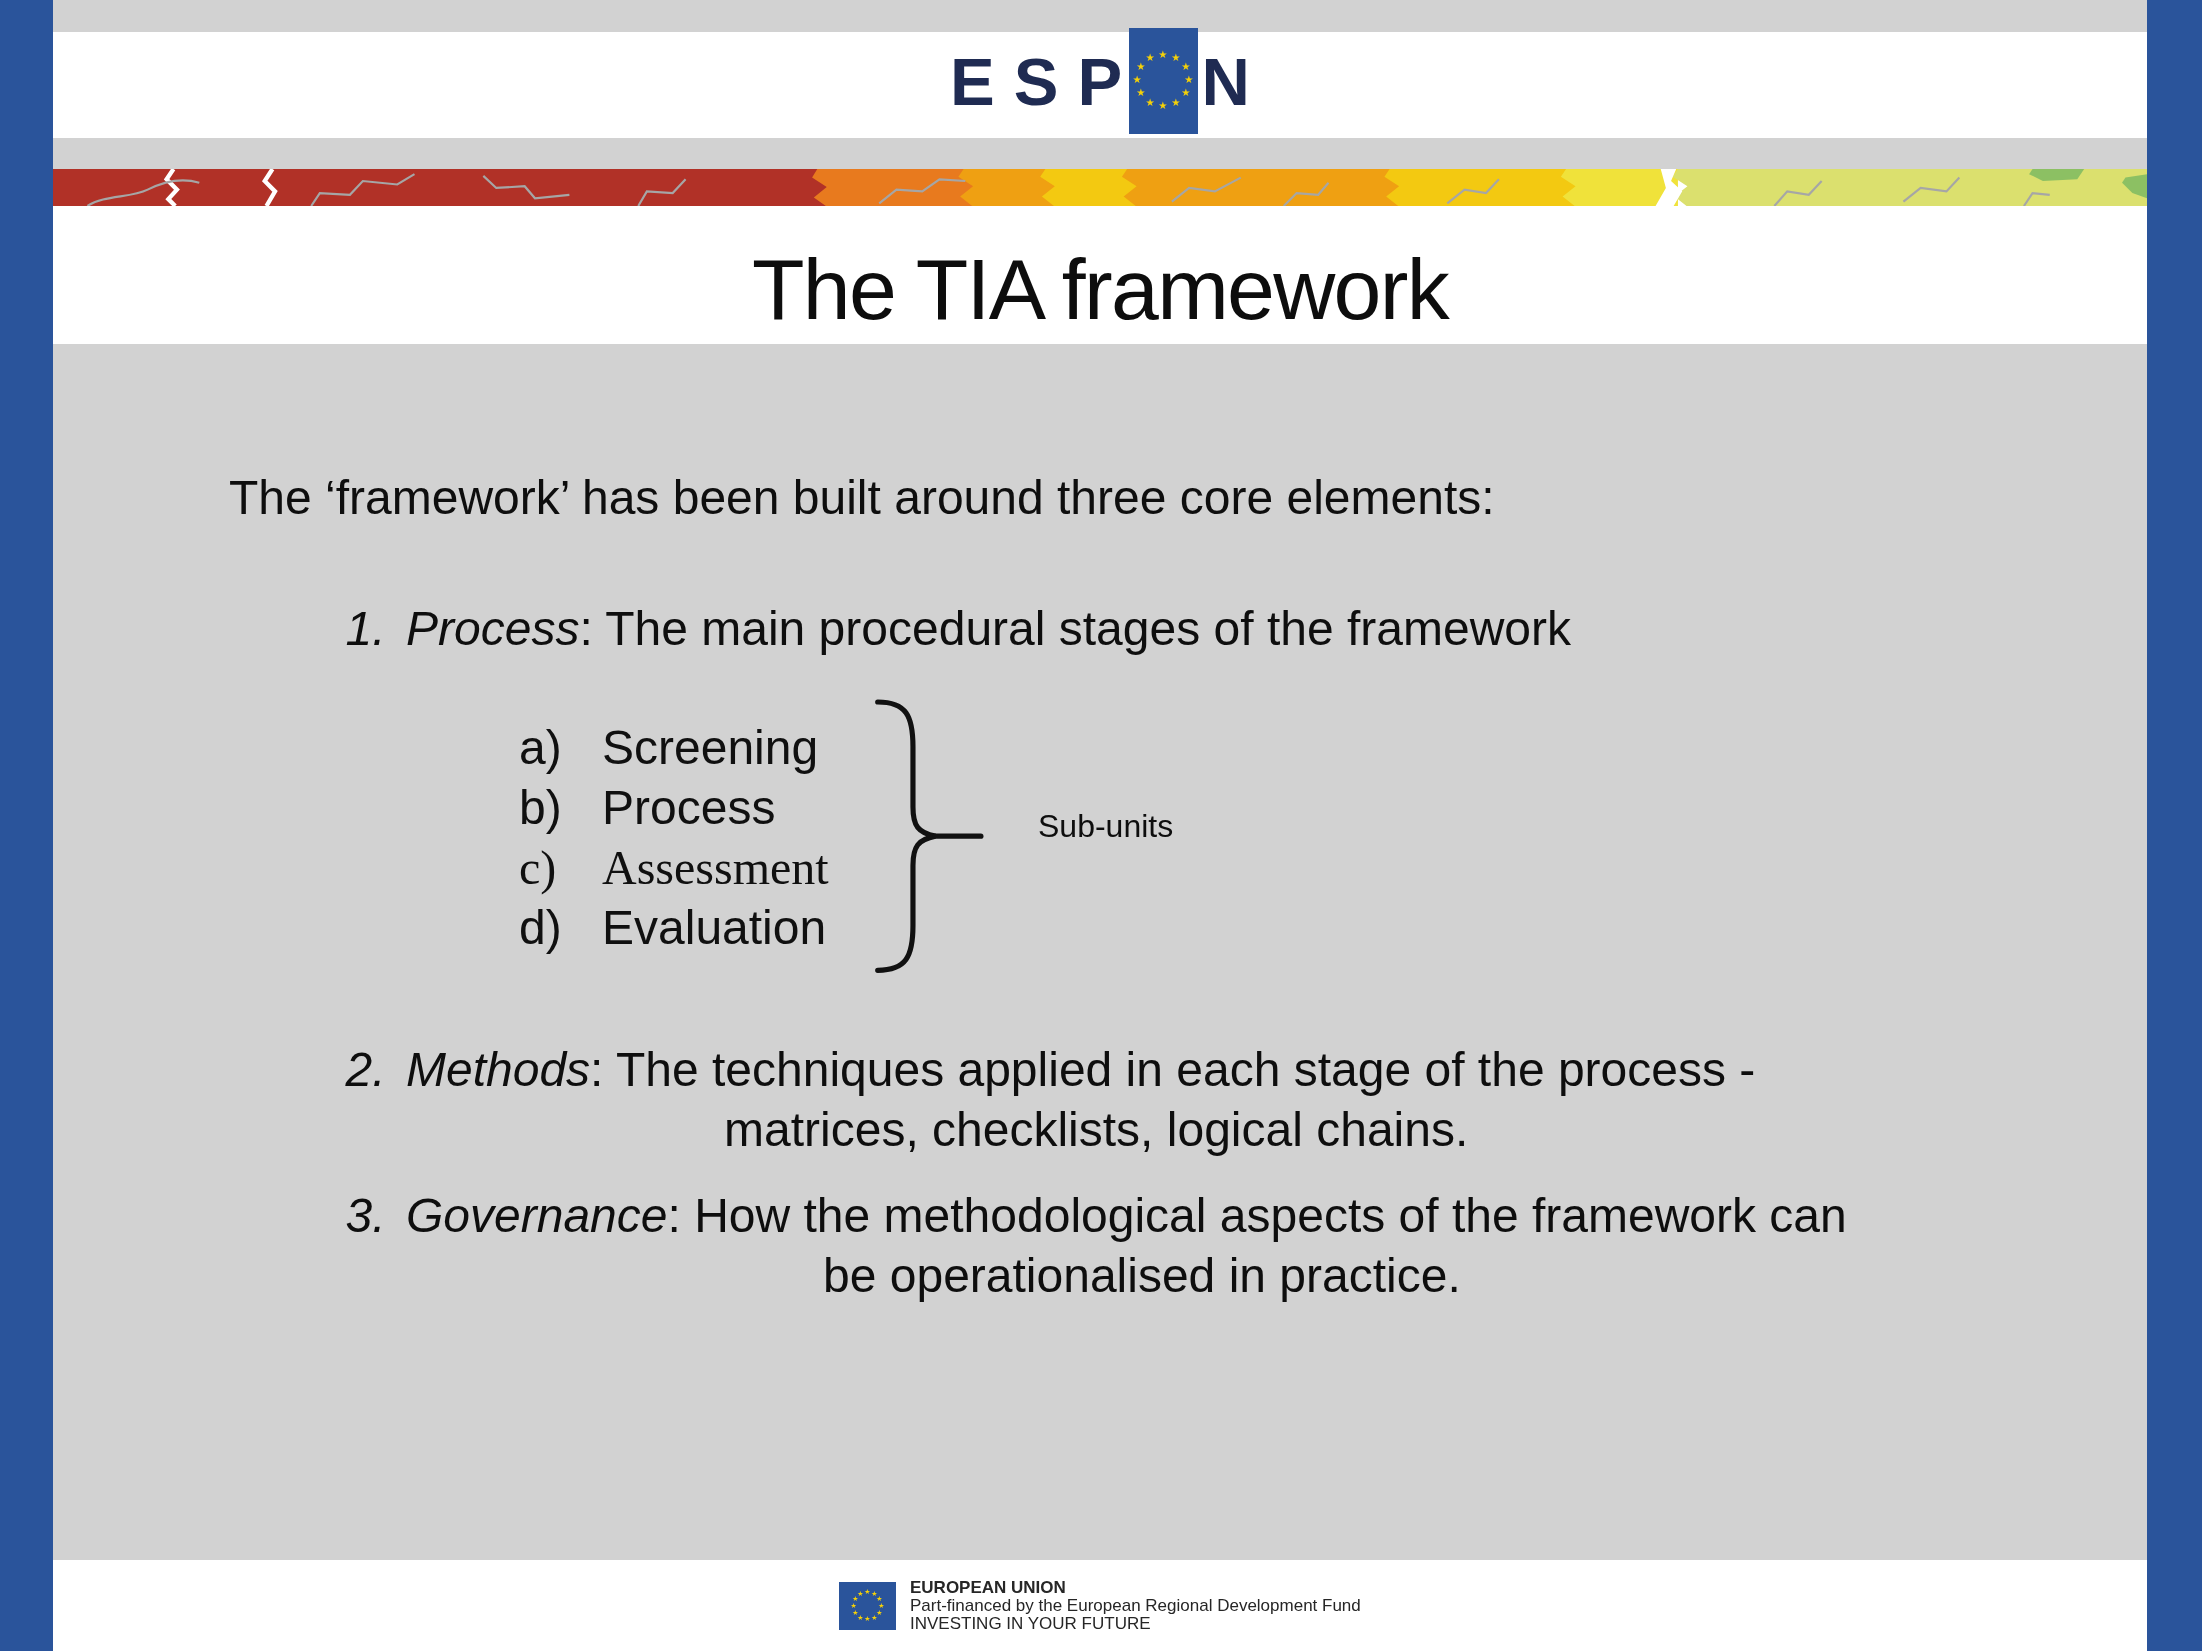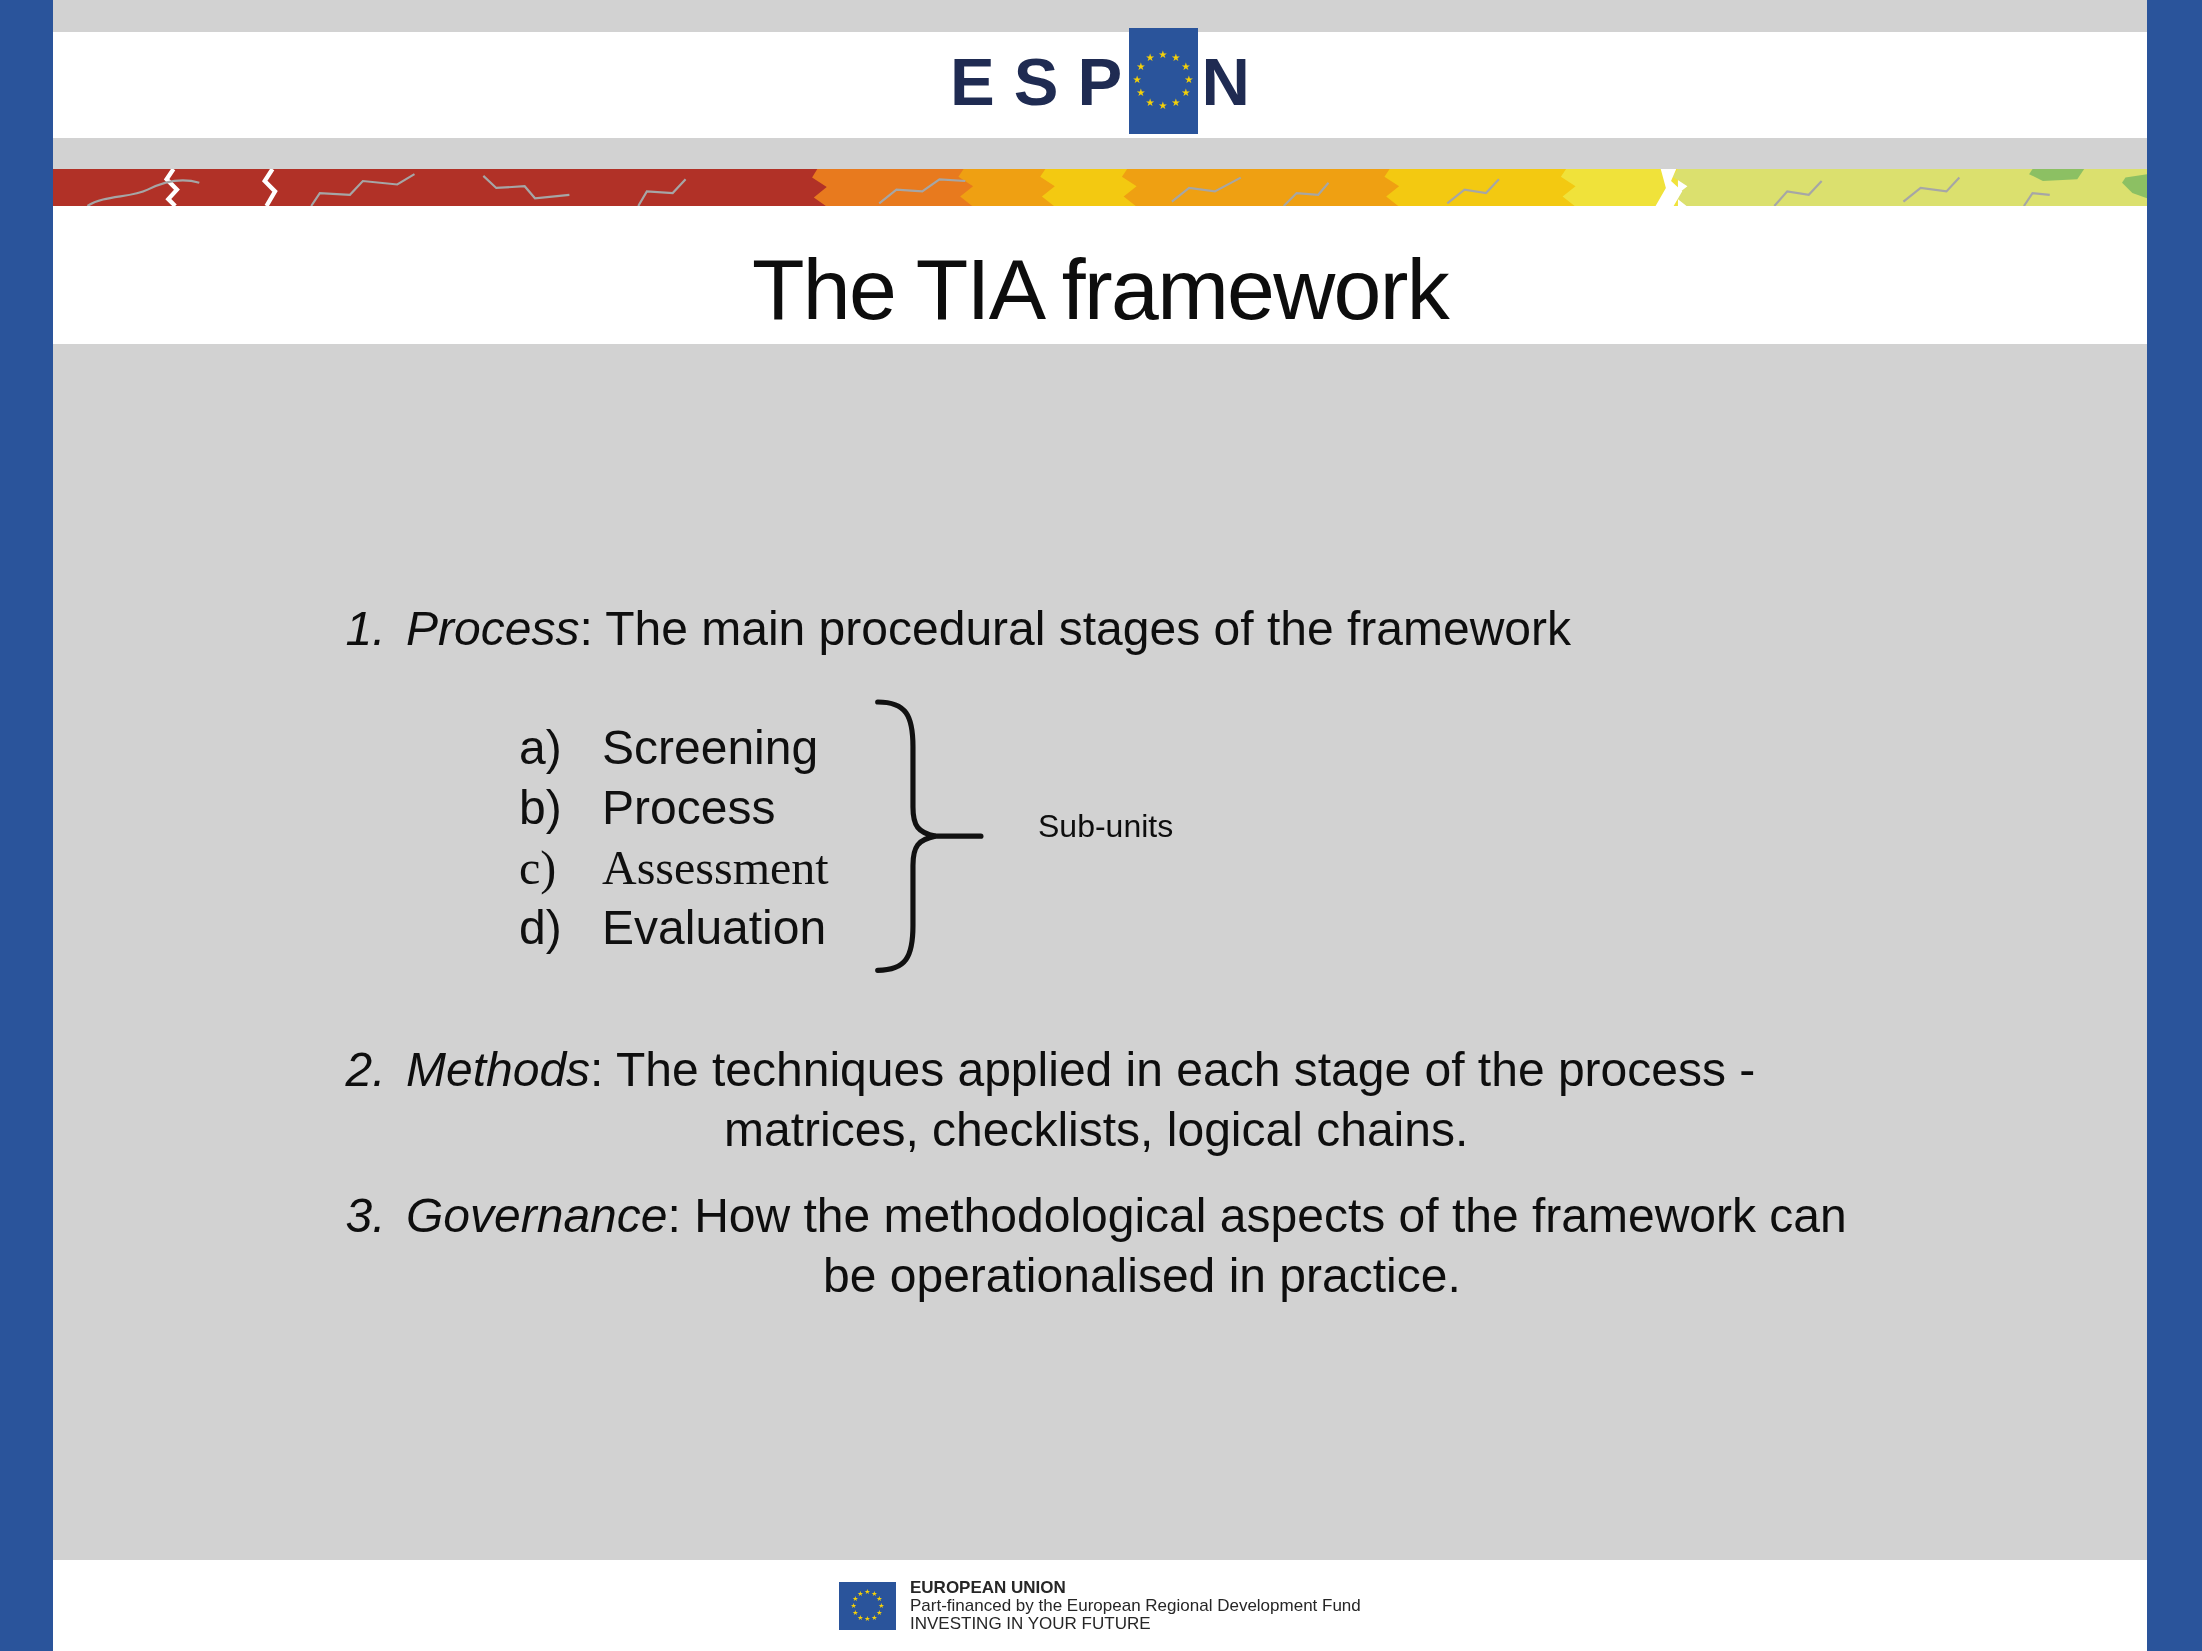--- a/index.html
+++ b/index.html
@@ -110,20 +110,21 @@
       </g>
     </svg>
   </div>
 
   <div class="band band-title">
     <div class="title-text">The TIA framework</div>
   </div>
 
   <div class="band band-main"></div>
 
+  <div class="txt intro">The ‘framework’ has been built around three core elements:</div>
 
   <div class="txt item item1">
     <span class="num">1.</span><span class="lead">Process</span><span>: The main procedural stages of the framework</span>
   </div>
 
   <div class="sub-row" style="top:718px;">
     <span class="marker">a)</span><span>Screening</span>
   </div>
   <div class="sub-row" style="top:778px;">
     <span class="marker">b)</span><span>Process</span>

